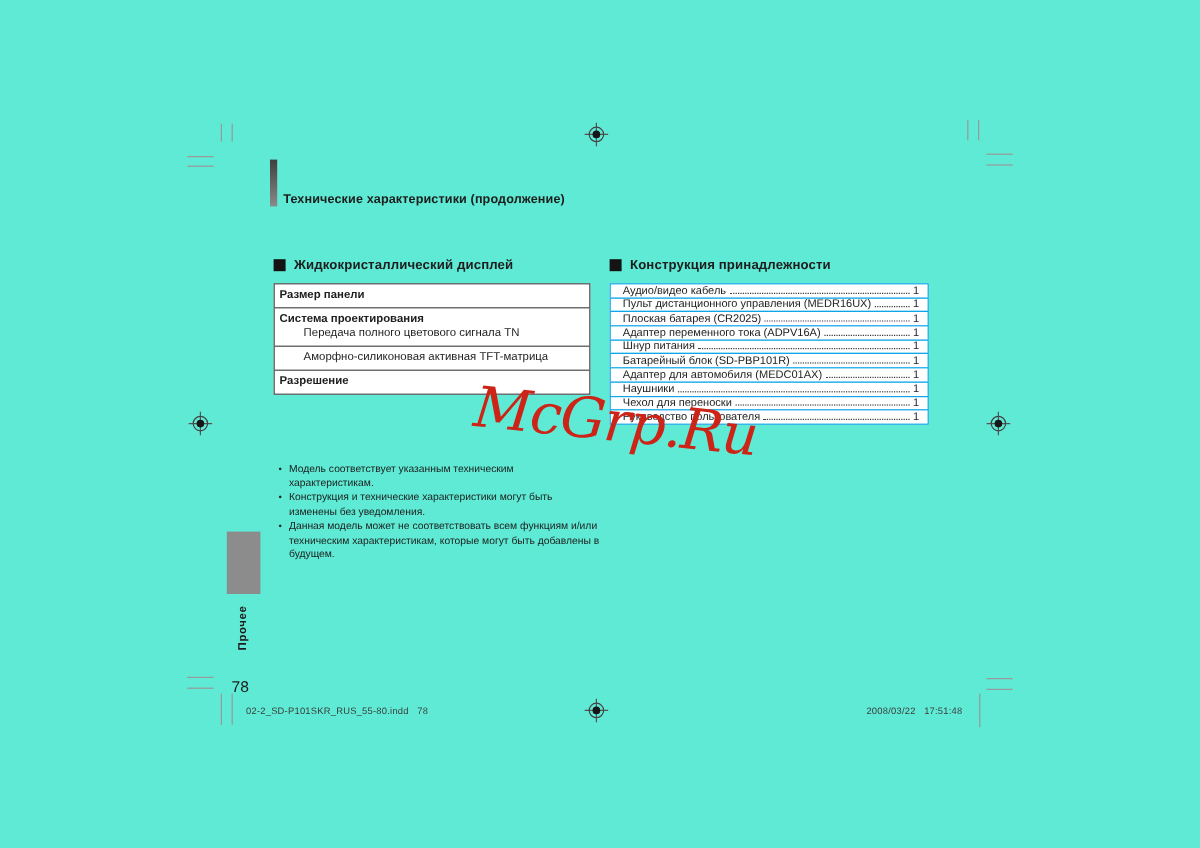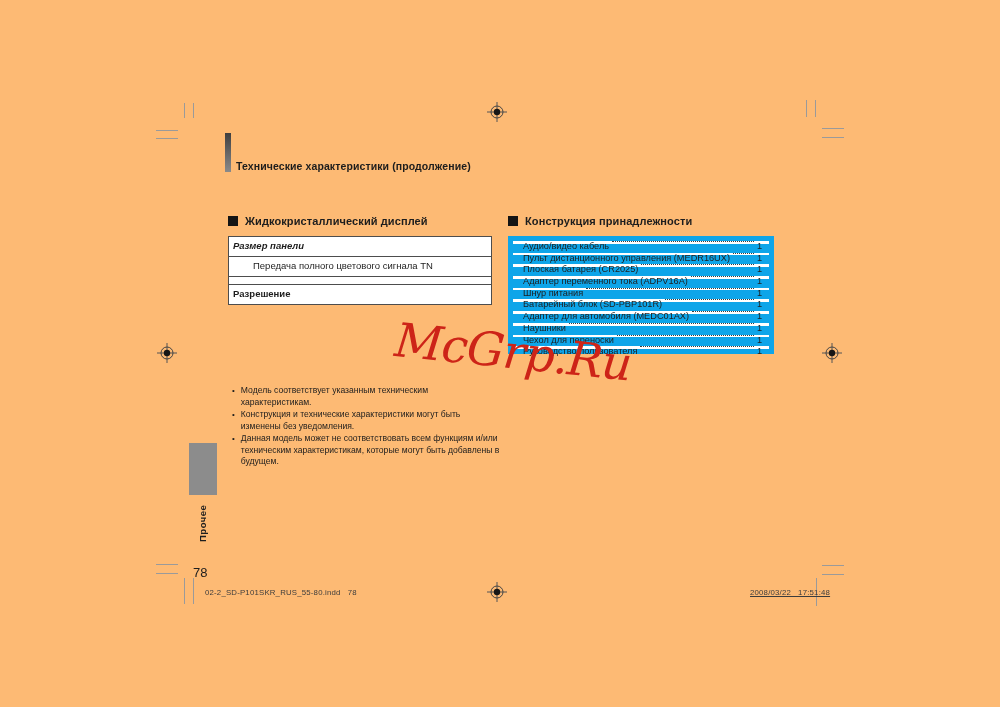--- a/index.html
+++ b/index.html
@@ -1,17 +1,17 @@
 <!DOCTYPE html>
 <html><head>
 <meta charset="utf-8">
 <style>
   html,body{margin:0;padding:0;background:#e8e8e8;}
   .page{
-    position:relative;width:1000px;height:707px;background:#fdba74;overflow:hidden;
+    position:relative;width:1000px;height:707px;background:#5eead4;overflow:hidden;
     font-family:"Liberation Sans","DejaVu Sans",sans-serif;color:#1d1d1d;
     margin:0 auto;
   }
   
   .cmark{position:absolute;background:#9a9a9a;}
   .cmark.v{width:1px;}
   .cmark.h{height:1px;}
   .regmark{position:absolute;}
   
   .header-bar{
@@ -29,27 +29,27 @@
   }
   .sec-head .sq{width:10px;height:10px;background:#141414;flex:0 0 auto;}
   .sec-head.lcd{left:228px;top:215px;}
   .sec-head.acc{left:508px;top:215px;}
   
   .spec-table{
     position:absolute;left:228px;top:236px;width:264px;
     border:1px solid #4d4d4d;box-sizing:border-box;background:#fff;
   }
   .spec-row{border-top:1px solid #4d4d4d;padding:3px 6px 4px 4px;}
-  .spec-row:first-child{border-top:none;font-style:italic;}
+  .spec-row:first-child{border-top:none;}
   .spec-term{font-weight:bold;font-size:9.5px;line-height:12px;}
   .spec-value{font-size:9.5px;line-height:12px;padding-left:20px;}
   
   .acc-list{position:absolute;left:508px;top:236px;width:266px;}
   .acc-row{
-    display:flex;align-items:flex-start;border:5px solid #0ea5e9;
+    display:flex;align-items:flex-end;border:1px solid #0ea5e9;
     height:12.7px;box-sizing:border-box;margin-top:-1px;
     padding:0 7px 1px 10px;font-size:9.2px;background:#fff;
   }
   .acc-row:first-child{margin-top:0;}
   .acc-name{white-space:nowrap;line-height:10px;}
   .acc-leader{flex:1;border-bottom:1px dotted #3c3c3c;margin:0 3px 2px 3px;min-width:8px;}
   .acc-qty{line-height:10px;}
   
   .notes{position:absolute;left:232px;top:385px;width:268px;}
   .note{display:flex;gap:6px;font-size:8.6px;line-height:11.5px;margin-bottom:1px;}
@@ -69,22 +69,22 @@
     writing-mode:vertical-rl;transform:rotate(180deg);
     font-size:9.5px;font-weight:bold;letter-spacing:0.5px;
   }
   .page-number{position:absolute;left:193px;top:537px;font-size:13px;font-weight:normal;margin-top:28px;}
   
   .footer-left{
     position:absolute;left:205px;top:588px;font-size:7.8px;color:#3c3c3c;
     white-space:pre;letter-spacing:0.2px;
   }
   .footer-right{
-    position:absolute;left:750px;top:588px;font-size:7.8px;color:#3c3c3c;
-    white-space:pre;letter-spacing:0.2px;text-decoration:underline;
+    position:absolute;left:722px;top:588px;font-size:7.8px;color:#3c3c3c;
+    white-space:pre;letter-spacing:0.2px;
   }
 </style>
 </head>
 <body>
 
 <div class="page">
 
   <div class="cmark v" style="left:184px;top:103px;height:15px"></div>
   <div class="cmark v" style="left:193px;top:103px;height:15px"></div>
   <div class="cmark h" style="left:156px;top:130px;width:22px"></div>
@@ -135,24 +135,26 @@
   <div class="sec-head lcd">
     <span class="sq"></span>
     <span>Жидкокристаллический дисплей</span>
   </div>
   <div class="spec-table">
     <div class="spec-row">
       <div class="spec-term">Размер панели</div>
     </div>
 
     <div class="spec-row">
+      <div class="spec-term">Система проектирования</div>
       <div class="spec-value">Передача полного цветового сигнала TN</div>
     </div>
 
     <div class="spec-row">
+      <div class="spec-value">Аморфно-силиконовая активная TFT-матрица</div>
     </div>
 
     <div class="spec-row">
       <div class="spec-term">Разрешение</div>
     </div>
   </div>
 
   <div class="sec-head acc">
     <span class="sq"></span>
     <span>Конструкция принадлежности</span>

